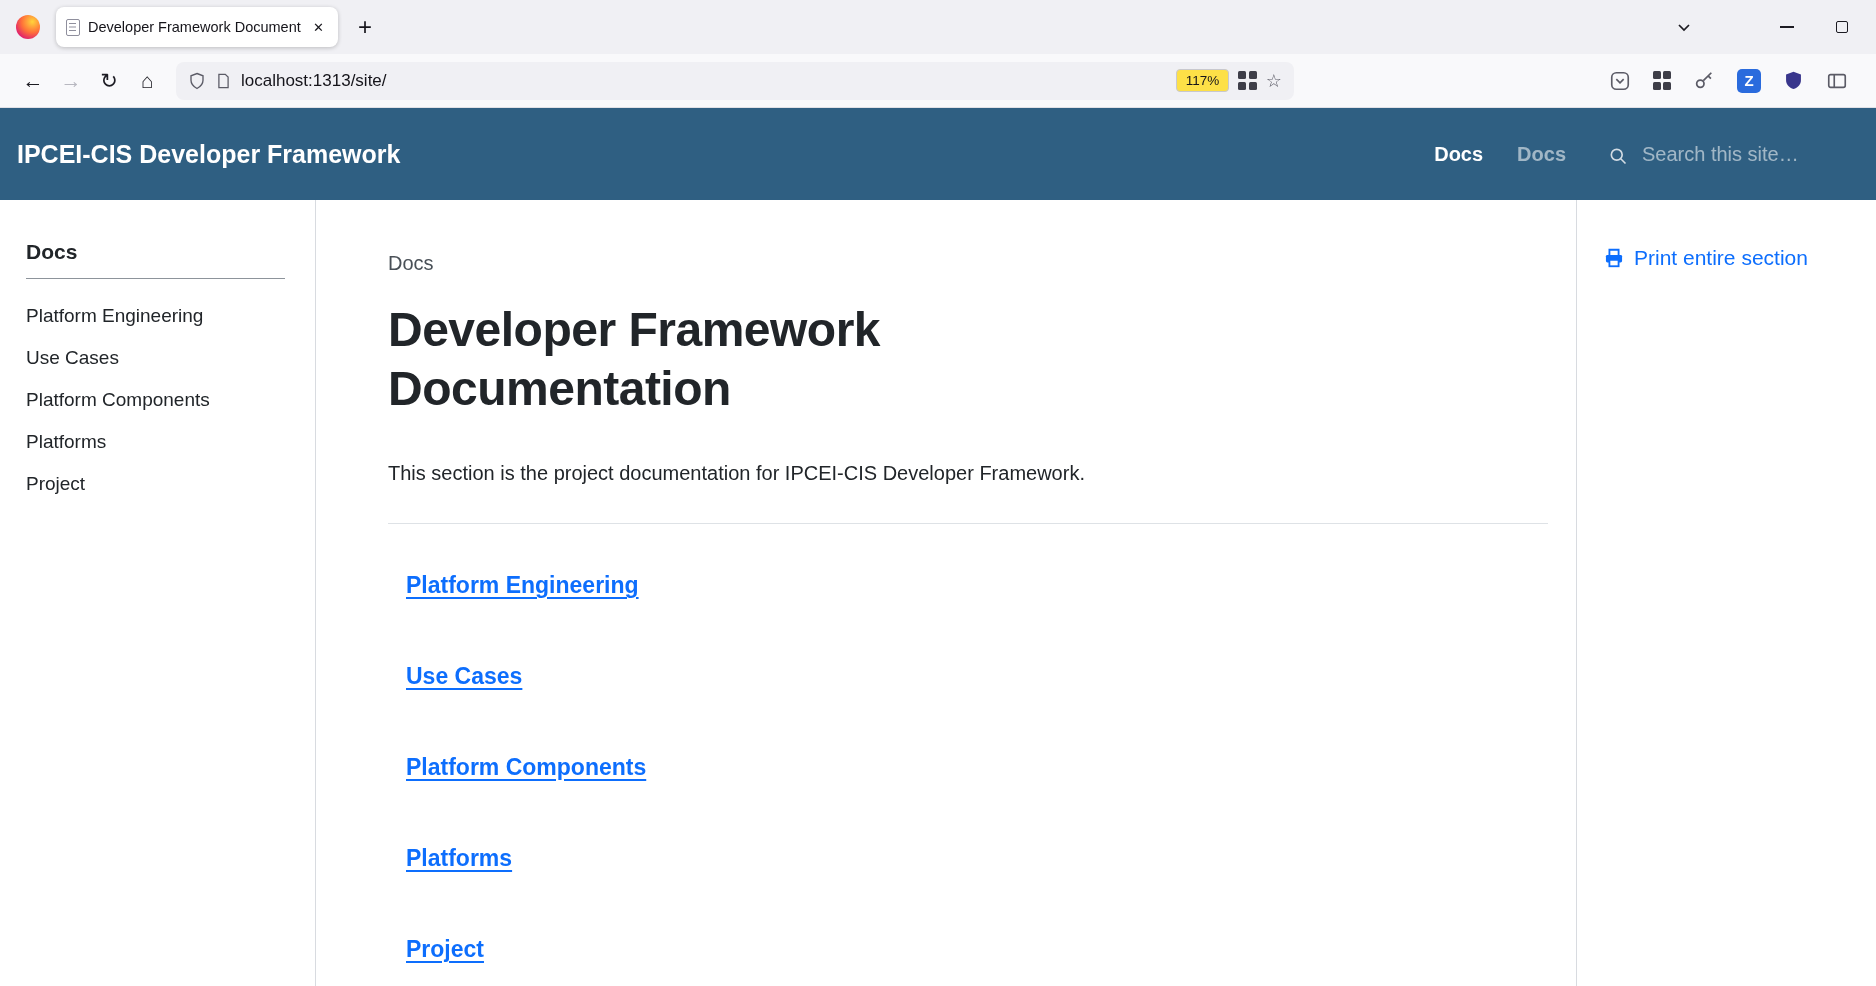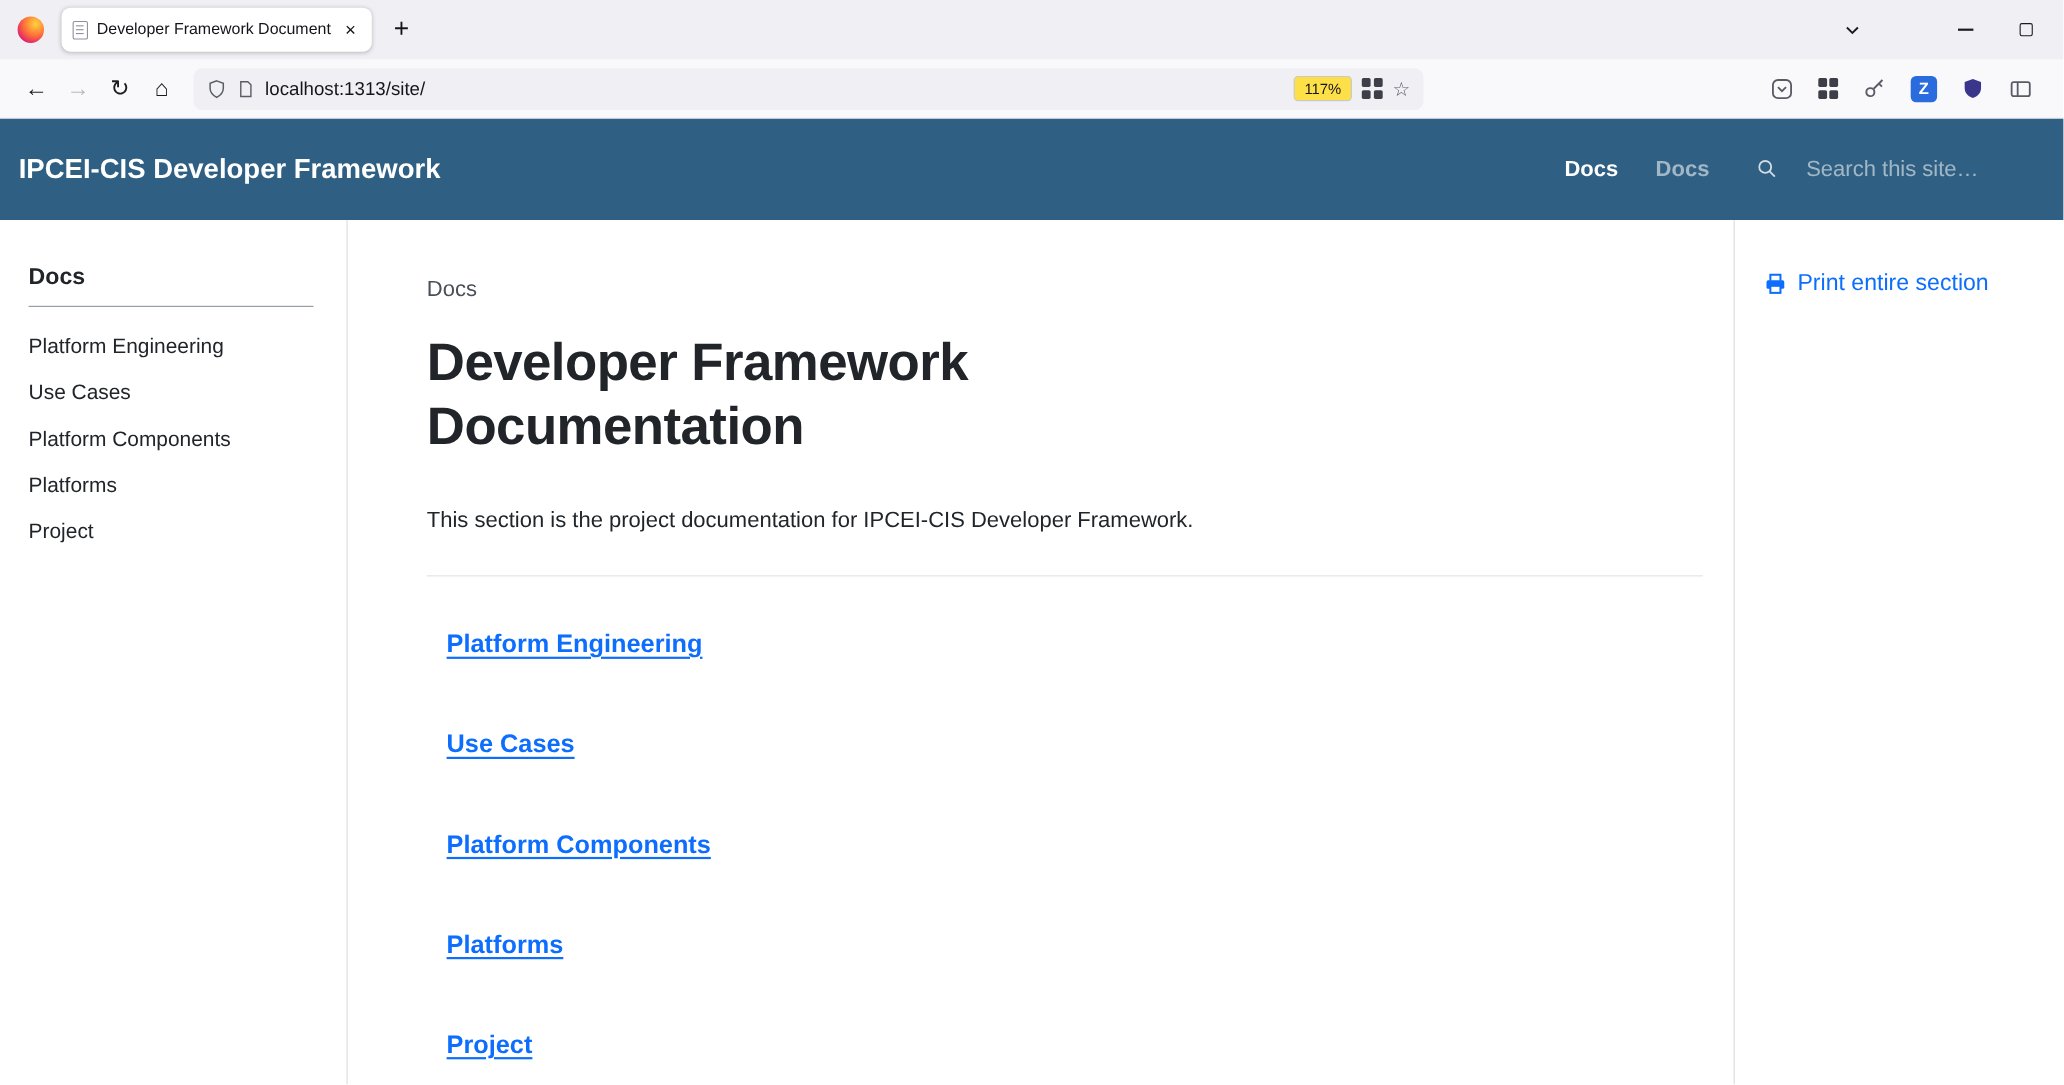--- a/index.html
+++ b/index.html
@@ -81,21 +81,21 @@
   
   .site-header {
     height: 92px; background: #2f5f82;
     display: flex; align-items: center; padding: 0 26px 0 17px;
   }
   .brand { color: #fff; font-size: 25px; font-weight: bold; }
   .site-nav { margin-left: auto; display: flex; align-items: center; gap: 34px; }
   .site-nav a { font-size: 20px; font-weight: bold; }
   .site-nav a.active { color: #ffffff; }
   .site-nav a.inactive { color: rgba(255,255,255,.55); }
-  .search-box { display: flex; align-items: flex-start; gap: 26px; margin-left: 8px; }
+  .search-box { display: flex; align-items: flex-end; gap: 14px; margin-left: 8px; }
   .search-input {
     background: transparent; border: none; outline: none;
     color: #fff; font-size: 20px; width: 208px;
     font-family: "Liberation Sans", sans-serif;
   }
   .search-input::placeholder { color: rgba(255,255,255,.55); }
 
   
   .page { display: flex; height: 786px; }
   .sidebar { width: 316px; border-right: 1px solid #d8dbe0; padding: 40px 30px 0 26px; flex: 0 0 auto; }

